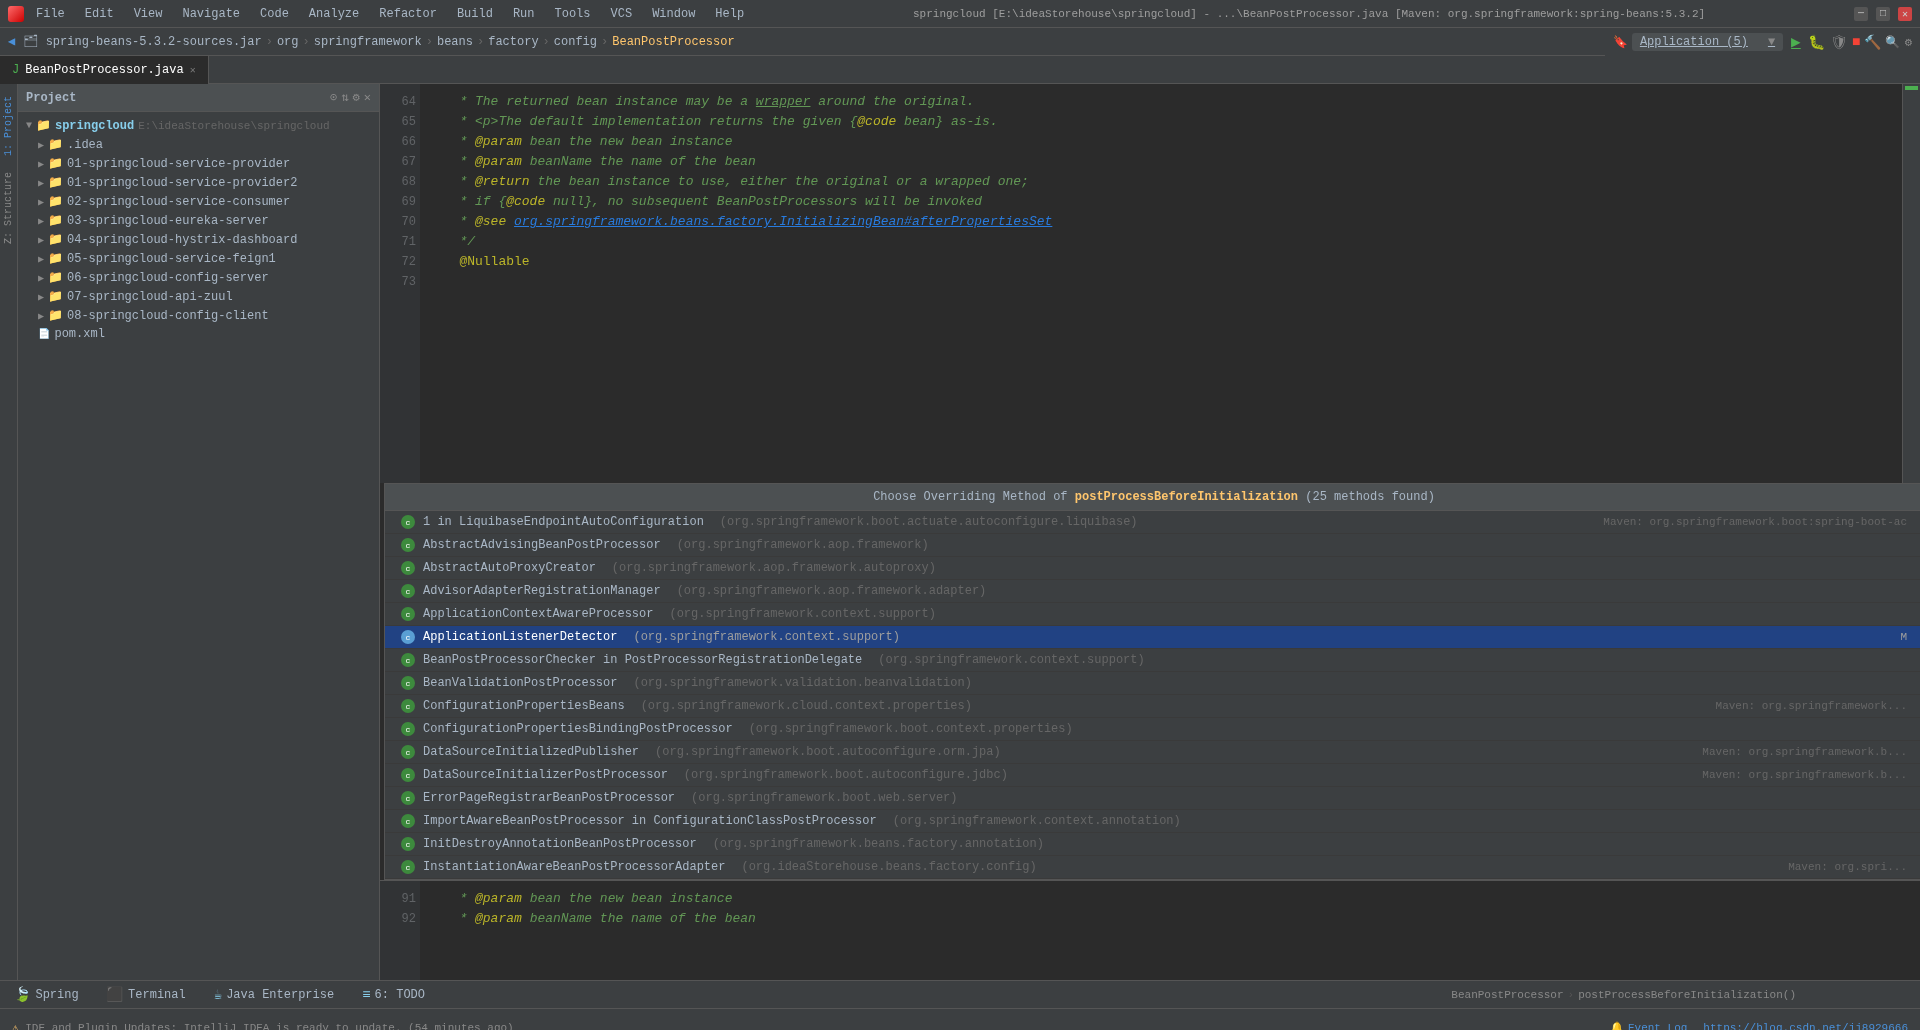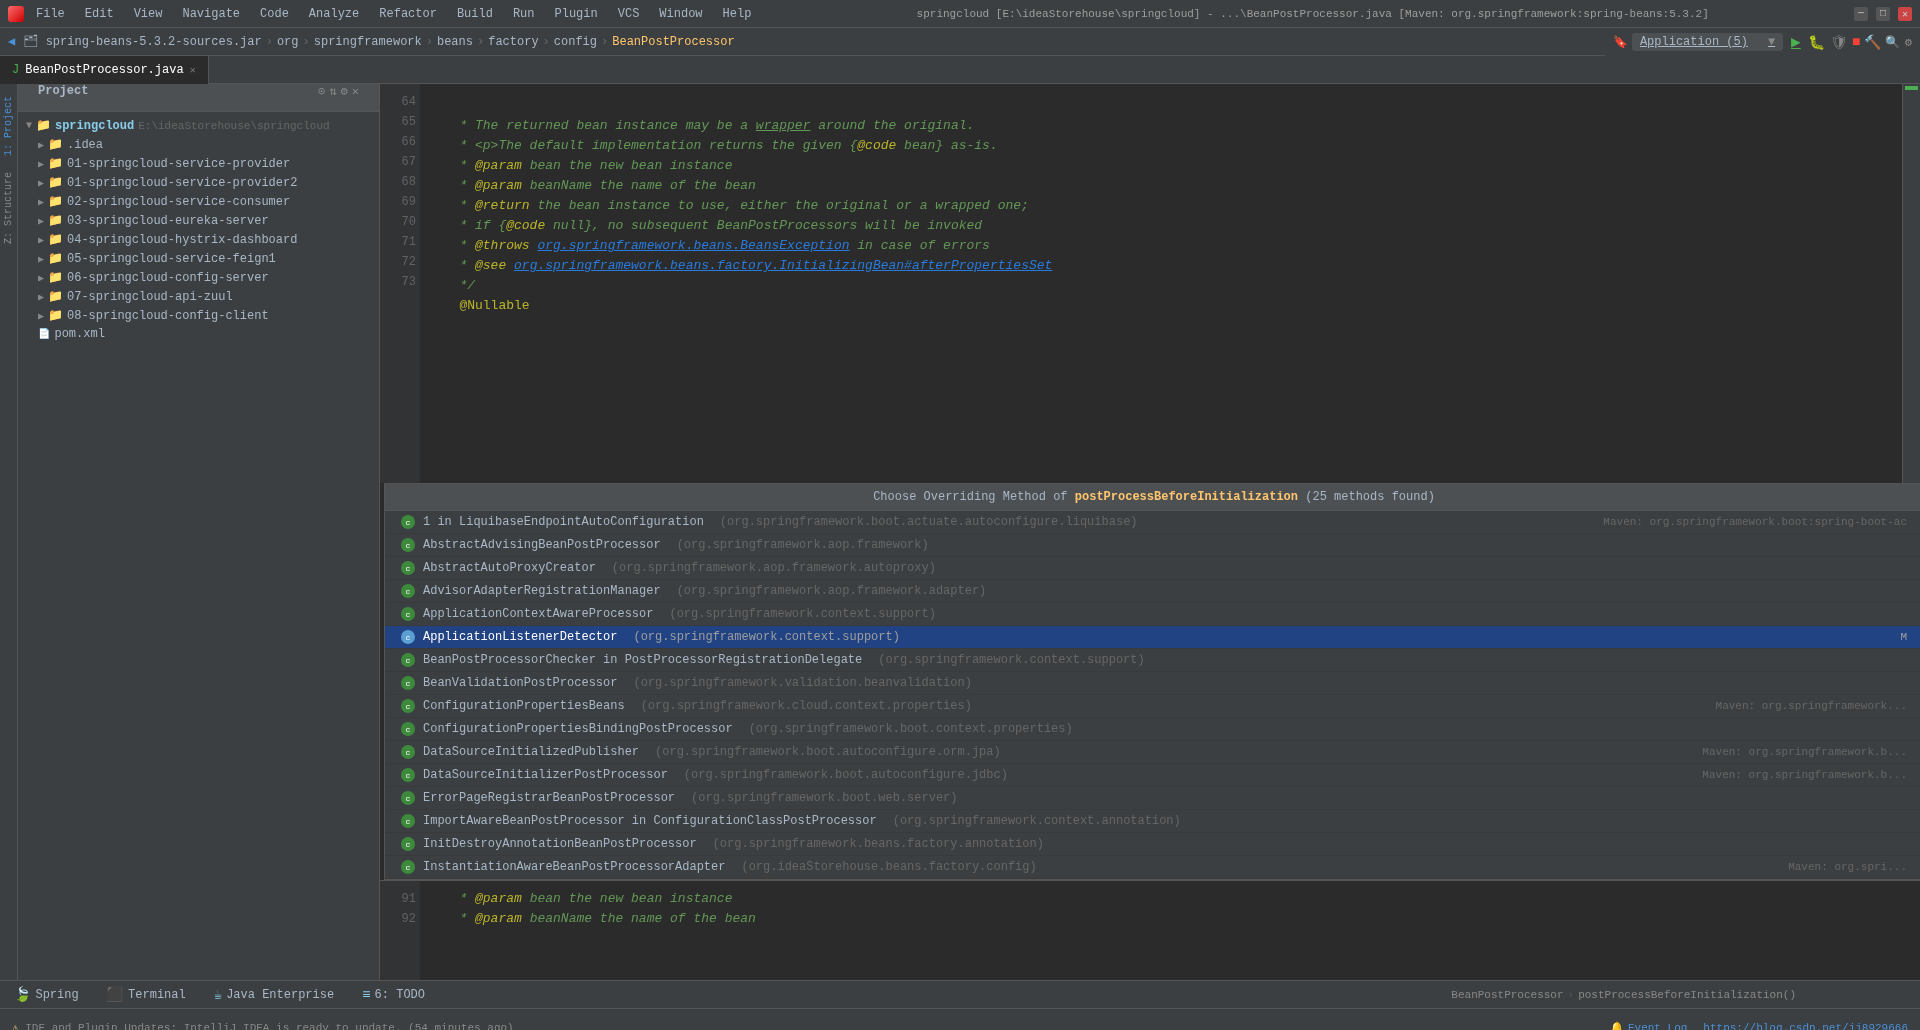--- a/index.html
+++ b/index.html
@@ -150,21 +150,22 @@
       width: 362px;
       background: #3c3f41;
       border-right: 1px solid #555;
       display: flex;
       flex-direction: column;
     }
     #project-header {
       height: 28px;
       background: #4c5052;
       display: flex;
-      padding: 0 20px;
+      align-items: center;
+      padding: 0 8px;
       gap: 4px;
       border-bottom: 1px solid #555;
     }
     #project-header .header-title {
       font-weight: bold;
       font-size: 12px;
       flex: 1;
     }
     #project-tree {
       flex: 1;
@@ -210,21 +211,20 @@
       user-select: none;
       flex-shrink: 0;
     }
     #code-area {
       flex: 1;
       padding: 8px 16px;
       font-size: 13px;
       line-height: 20px;
       overflow: hidden;
       color: #a9b7c6;
-      margin-top: 24px;
     }
     .code-line { display: flex; line-height: 20px; white-space: pre; }
     .kw-comment { color: #629755; font-style: italic; }
     .kw-annotation { color: #bbb529; }
     .kw-link { color: #287bde; text-decoration: underline; }
 
     
     #right-sidebar {
       width: 18px;
       background: #3c3f41;
@@ -362,21 +362,21 @@
   <div class="menu-items">
     <span class="menu-item">File</span>
     <span class="menu-item">Edit</span>
     <span class="menu-item">View</span>
     <span class="menu-item">Navigate</span>
     <span class="menu-item">Code</span>
     <span class="menu-item">Analyze</span>
     <span class="menu-item">Refactor</span>
     <span class="menu-item">Build</span>
     <span class="menu-item">Run</span>
-    <span class="menu-item">Plugin</span>
+    <span class="menu-item">Tools</span>
     <span class="menu-item">VCS</span>
     <span class="menu-item">Window</span>
     <span class="menu-item">Help</span>
   </div>
   <div class="title-text">springcloud [E:\ideaStorehouse\springcloud] - ...\BeanPostProcessor.java [Maven: org.springframework:spring-beans:5.3.2]</div>
   <div class="window-controls">
     <div class="win-btn">─</div>
     <div class="win-btn">□</div>
     <div class="win-btn" style="background:#cc4444;">✕</div>
   </div>
@@ -529,23 +529,20 @@
         <div class="code-line">
           <span class="kw-comment">&nbsp;&nbsp;&nbsp;* <span class="kw-annotation">@param</span> beanName the name of the bean</span>
         </div>
         <div class="code-line">
           <span class="kw-comment">&nbsp;&nbsp;&nbsp;* <span class="kw-annotation">@return</span> the bean instance to use, either the original or a wrapped one;</span>
         </div>
         <div class="code-line">
           <span class="kw-comment">&nbsp;&nbsp;&nbsp;* if {<span class="kw-annotation">@code</span> null}, no subsequent BeanPostProcessors will be invoked</span>
         </div>
         <div class="code-line">
-          <span class="kw-comment">&nbsp;&nbsp;&nbsp;* <span class="kw-annotation">@throws</span> <span class="kw-link">org.springframework.beans.BeansException</span> in case of errors</span>
-        </div>
-        <div class="code-line">
           <span class="kw-comment">&nbsp;&nbsp;&nbsp;* <span class="kw-annotation">@see</span> <span class="kw-link">org.springframework.beans.factory.InitializingBean#afterPropertiesSet</span></span>
         </div>
         <div class="code-line">
           <span class="kw-comment">&nbsp;&nbsp;&nbsp;*/</span>
         </div>
         <div class="code-line">
           <span class="kw-annotation">&nbsp;&nbsp;&nbsp;@Nullable</span>
         </div>
       </div>
 

